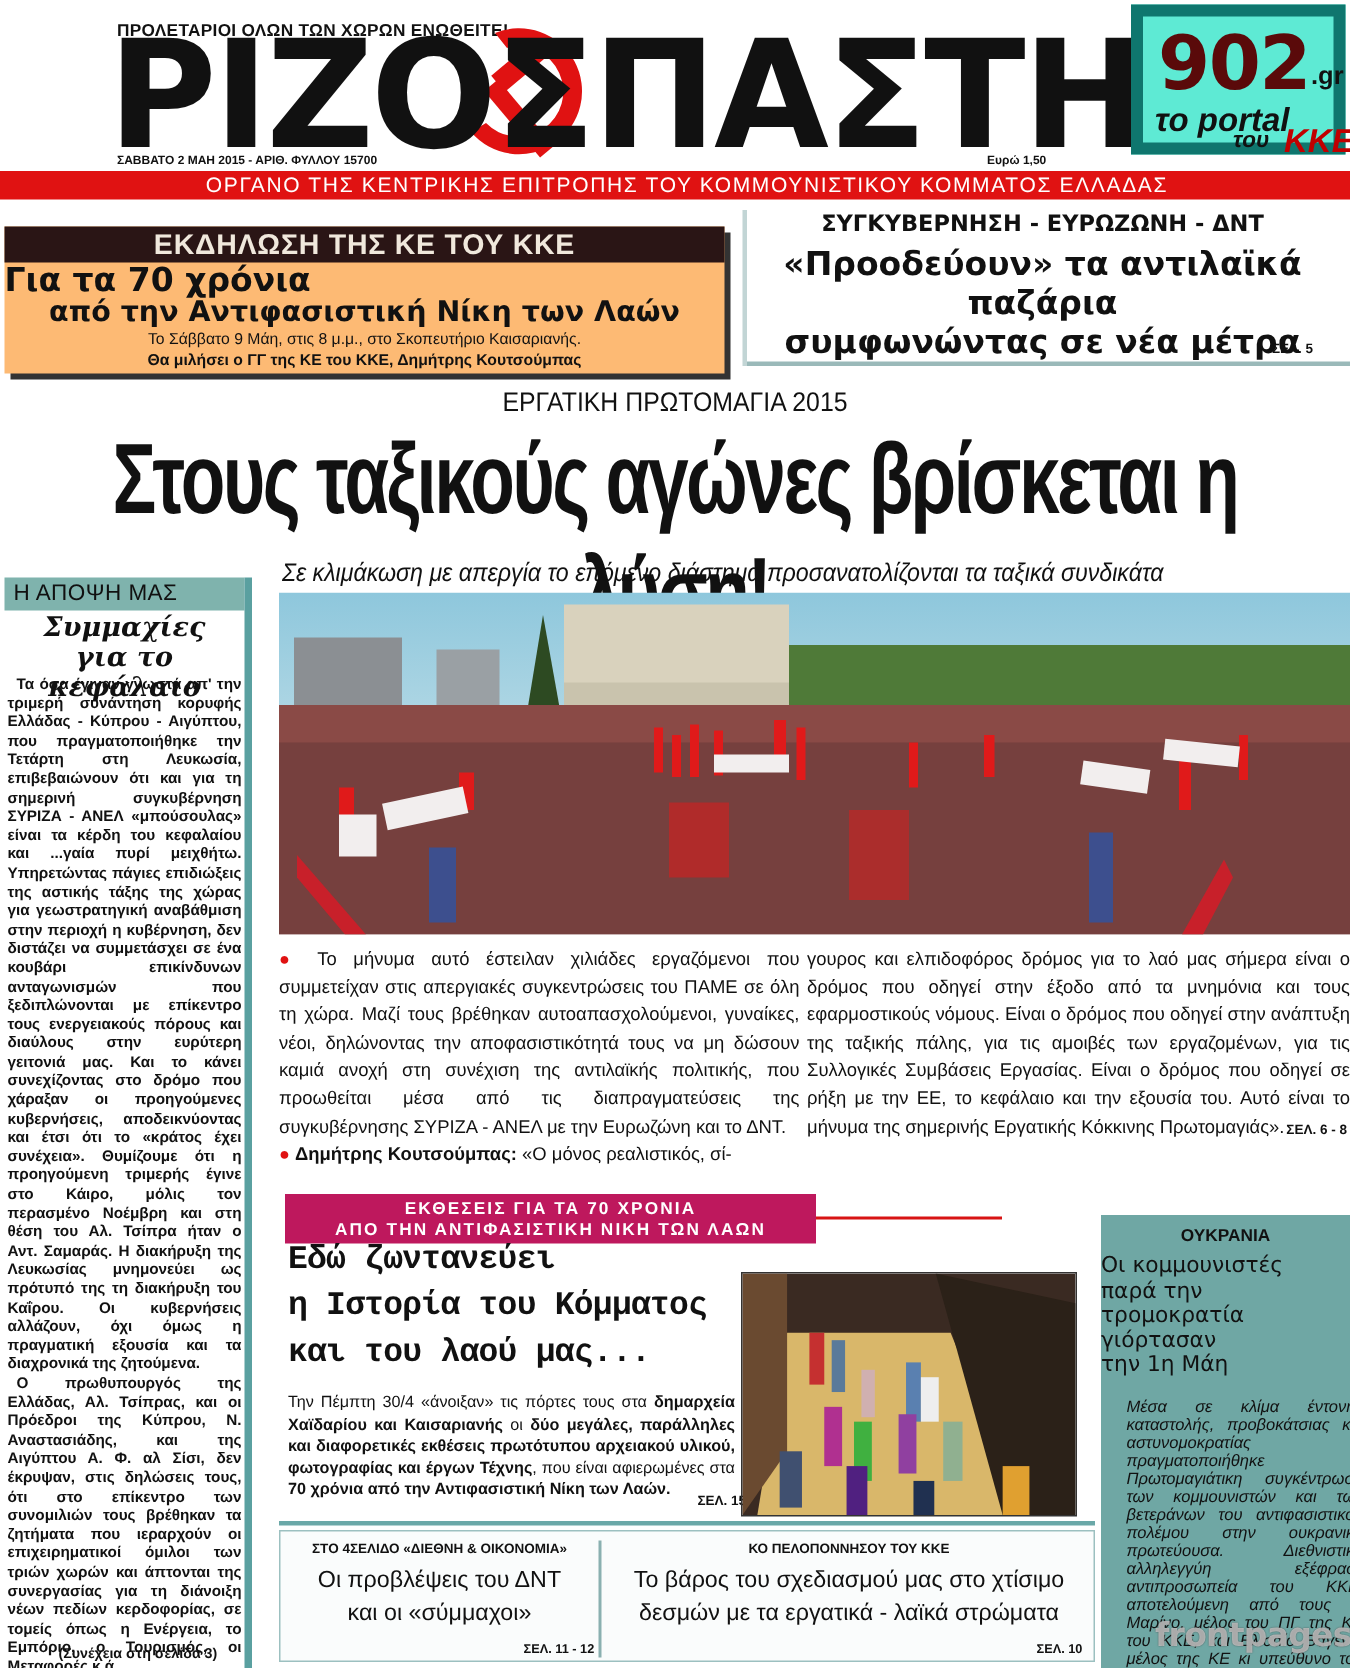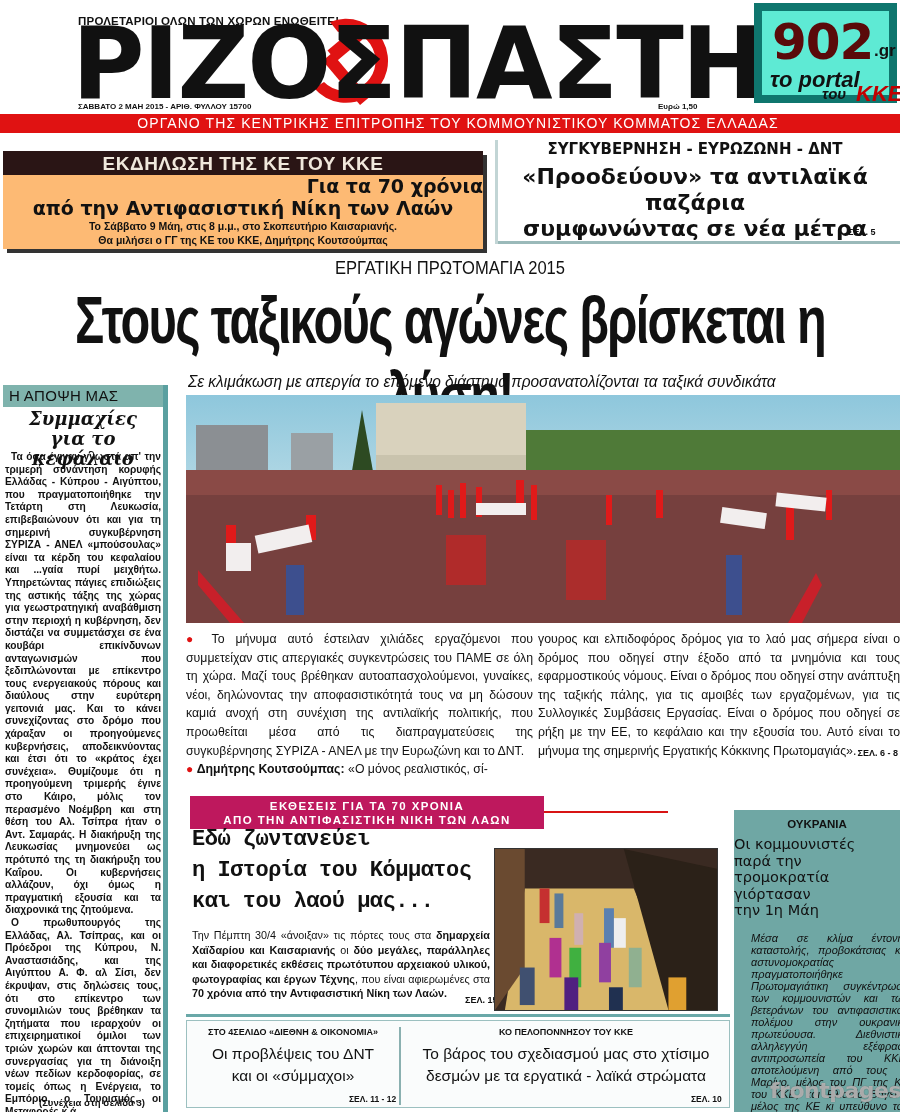--- a/index.html
+++ b/index.html
@@ -19,23 +19,23 @@
   #portal-gr { position: absolute; left: 112px; top: 30px; font-size: 17px; font-weight: bold; color: #111; }
   #portal-to { position: absolute; left: 8px; top: 56px; font-size: 22px; font-weight: bold; font-style: italic; color: #111; }
   #portal-tou { position: absolute; left: 60px; top: 74px; font-size: 15px; font-weight: bold; font-style: italic; color: #111; }
   #portal-kke { position: absolute; left: 94px; top: 70px; font-size: 22px; font-weight: 900; font-style: italic; color: #c00000; }
 
   #red-band { left: 0; top: 114px; width: 900px; height: 19px; background: #e01212; color: #fff; font-size: 14px; letter-spacing: 1.1px; text-align: center; line-height: 19px; padding-left: 16px; }
 
   
   #event-box { left: 3px; top: 141px; width: 480px; height: 98px; background: #fdba74; box-shadow: 4px 4px 0 #333; margin-top: 10px; }
   #event-head { position: absolute; left: 0; top: 0; width: 100%; height: 24px; background: #2a1515; color: #f0e8dc; font-weight: bold; font-size: 19px; text-align: center; line-height: 25px; letter-spacing: 0.5px; }
-  #event-title1 { position: absolute; left: 0; top: 24px; width: 100%; text-align: right; font-size: 19px; font-weight: 900; font-family: "DejaVu Sans", sans-serif; }
+  #event-title1 { position: absolute; left: 0; top: 24px; width: 100%; text-align: left; font-size: 22px; font-weight: 900; font-family: "DejaVu Sans", sans-serif; }
   #event-title2 { position: absolute; left: 0; top: 46px; width: 100%; text-align: center; font-size: 19px; font-weight: 900; font-family: "DejaVu Sans", sans-serif; }
-  #event-when { position: absolute; left: 0; top: 69px; width: 100%; text-align: center; font-size: 10.5px; font-weight: bold; }
+  #event-when { position: absolute; left: 0; top: 69px; width: 100%; text-align: center; font-size: 10.5px; font-weight: normal; }
   #event-who { position: absolute; left: 0; top: 83px; width: 100%; text-align: center; font-size: 10.5px; font-weight: bold; }
 
   
   #eu-kicker { left: 490px; top: 140px; width: 410px; text-align: center; font-size: 15px; font-weight: 900; font-family: "DejaVu Sans", sans-serif; }
   #eu-title { left: 490px; top: 164px; width: 410px; text-align: center; font-size: 22px; font-weight: bold; line-height: 26px; font-family: "DejaVu Sans", sans-serif; }
   #eu-page { left: 848px; top: 227px; font-size: 9px; font-weight: bold; }
   #eu-rule { left: 498px; top: 241px; width: 402px; height: 3px; background: #9ab9b9; }
   #eu-vrule { left: 495px; top: 140px; width: 3px; height: 104px; background: #9ab9b9; opacity: 0.6; }
 
   

